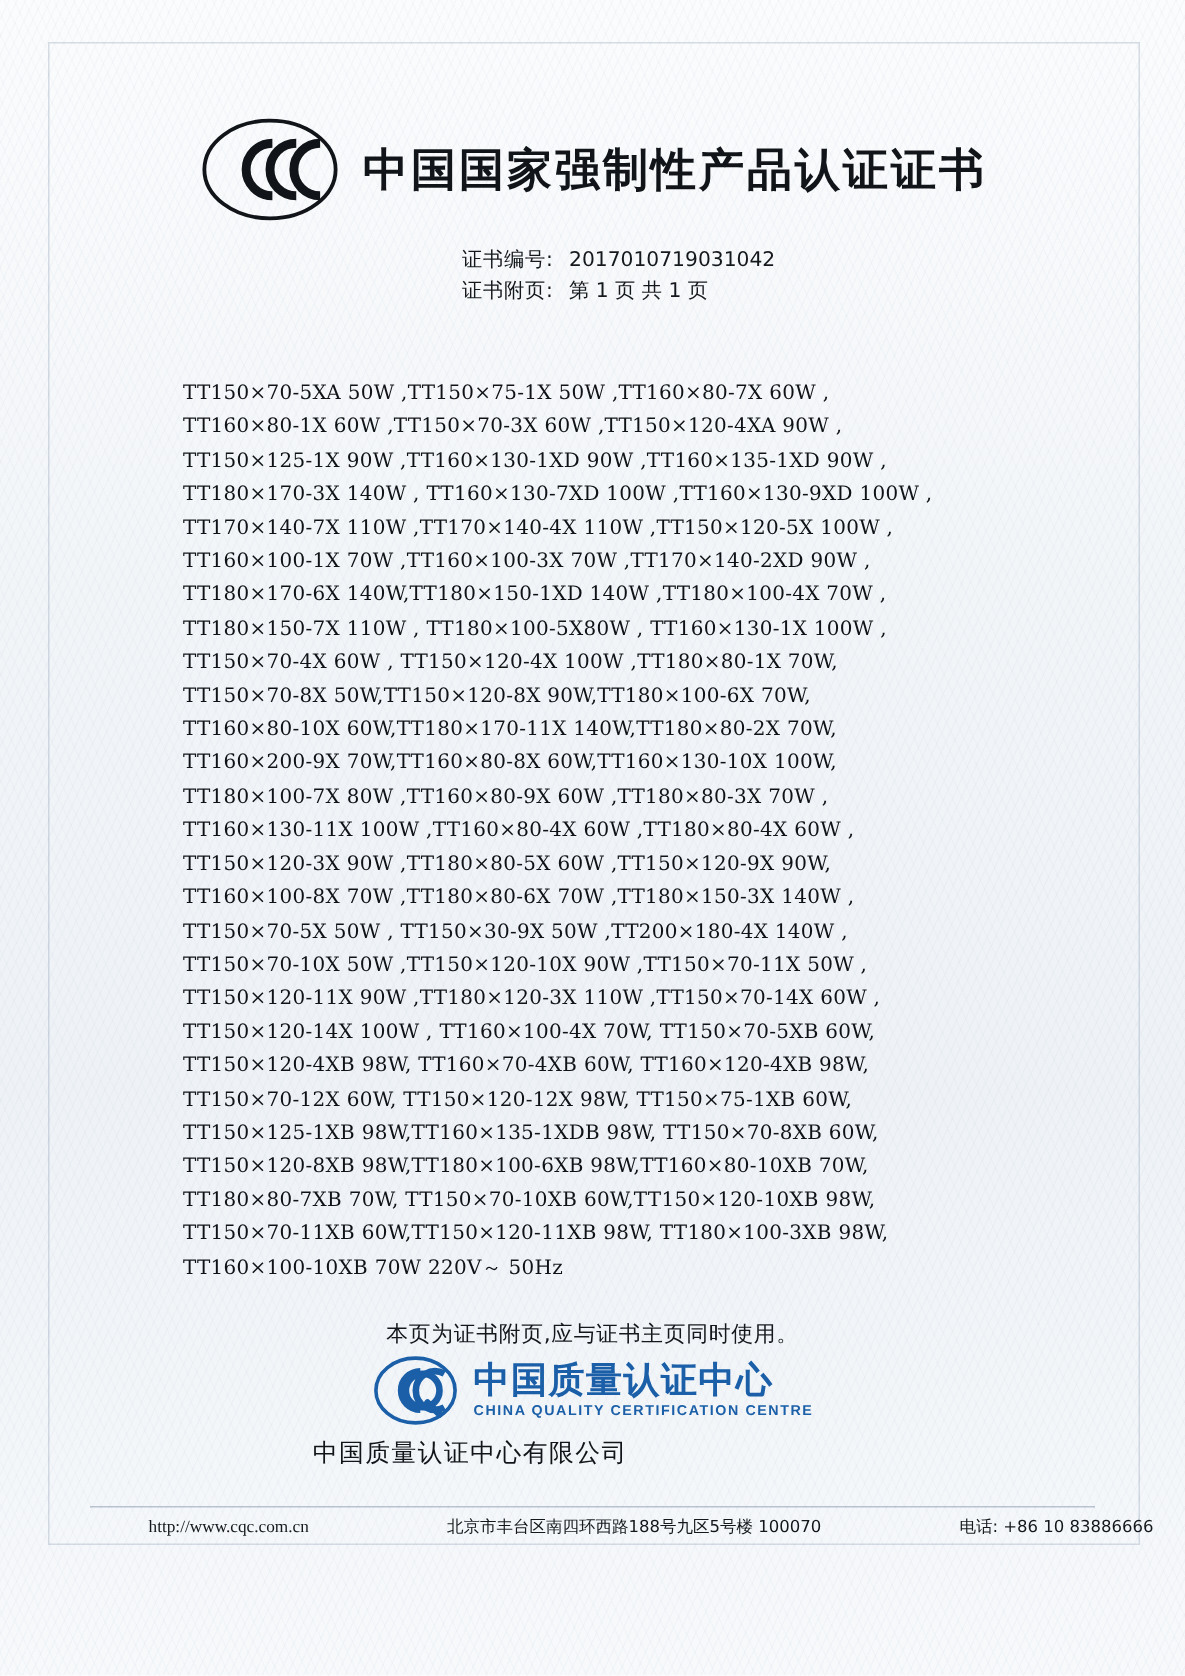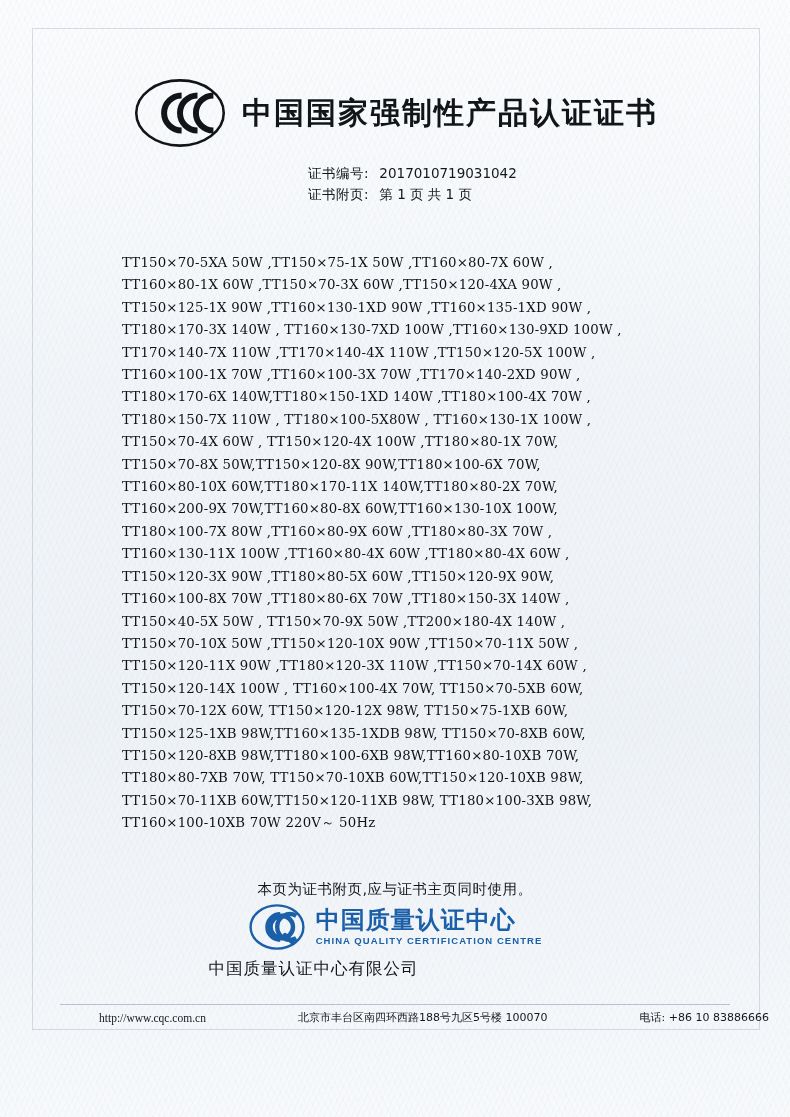--- a/index.html
+++ b/index.html
@@ -234,24 +234,25 @@
         <div class="line">TT180×170-6X 140W,TT180×150-1XD 140W  ,TT180×100-4X 70W   ,</div>
         <div class="line">TT180×150-7X 110W  , TT180×100-5X80W , TT160×130-1X 100W ,</div>
         <div class="line">TT150×70-4X 60W , TT150×120-4X 100W ,TT180×80-1X 70W,</div>
         <div class="line">TT150×70-8X 50W,TT150×120-8X 90W,TT180×100-6X 70W,</div>
         <div class="line">TT160×80-10X 60W,TT180×170-11X 140W,TT180×80-2X 70W,</div>
         <div class="line">TT160×200-9X 70W,TT160×80-8X 60W,TT160×130-10X 100W,</div>
         <div class="line">TT180×100-7X 80W ,TT160×80-9X 60W ,TT180×80-3X 70W ,</div>
         <div class="line">TT160×130-11X 100W ,TT160×80-4X 60W ,TT180×80-4X 60W ,</div>
         <div class="line">TT150×120-3X 90W ,TT180×80-5X 60W ,TT150×120-9X 90W,</div>
         <div class="line">TT160×100-8X 70W ,TT180×80-6X 70W ,TT180×150-3X 140W ,</div>
-        <div class="line">TT150×40-5X 50W , TT150×70-9X 50W ,TT200×180-4X 140W ,</div>
+        <div class="line">TT150×70-5X 50W , TT150×30-9X 50W ,TT200×180-4X 140W ,</div>
         <div class="line">TT150×70-10X 50W ,TT150×120-10X 90W ,TT150×70-11X 50W ,</div>
         <div class="line">TT150×120-11X 90W ,TT180×120-3X 110W ,TT150×70-14X 60W ,</div>
         <div class="line">TT150×120-14X 100W  ,  TT160×100-4X 70W,  TT150×70-5XB 60W,</div>
+        <div class="line">TT150×120-4XB 98W,   TT160×70-4XB 60W,  TT160×120-4XB 98W,</div>
         <div class="line">TT150×70-12X 60W,   TT150×120-12X 98W,   TT150×75-1XB 60W,</div>
         <div class="line">TT150×125-1XB 98W,TT160×135-1XDB 98W, TT150×70-8XB 60W,</div>
         <div class="line">TT150×120-8XB 98W,TT180×100-6XB 98W,TT160×80-10XB 70W,</div>
         <div class="line">TT180×80-7XB 70W,  TT150×70-10XB 60W,TT150×120-10XB 98W,</div>
         <div class="line">TT150×70-11XB 60W,TT150×120-11XB 98W, TT180×100-3XB 98W,</div>
         <div class="line">TT160×100-10XB 70W 220V～  50Hz</div>
       </div>
 
     <div class="footer-note">本页为证书附页,应与证书主页同时使用。</div>
 

